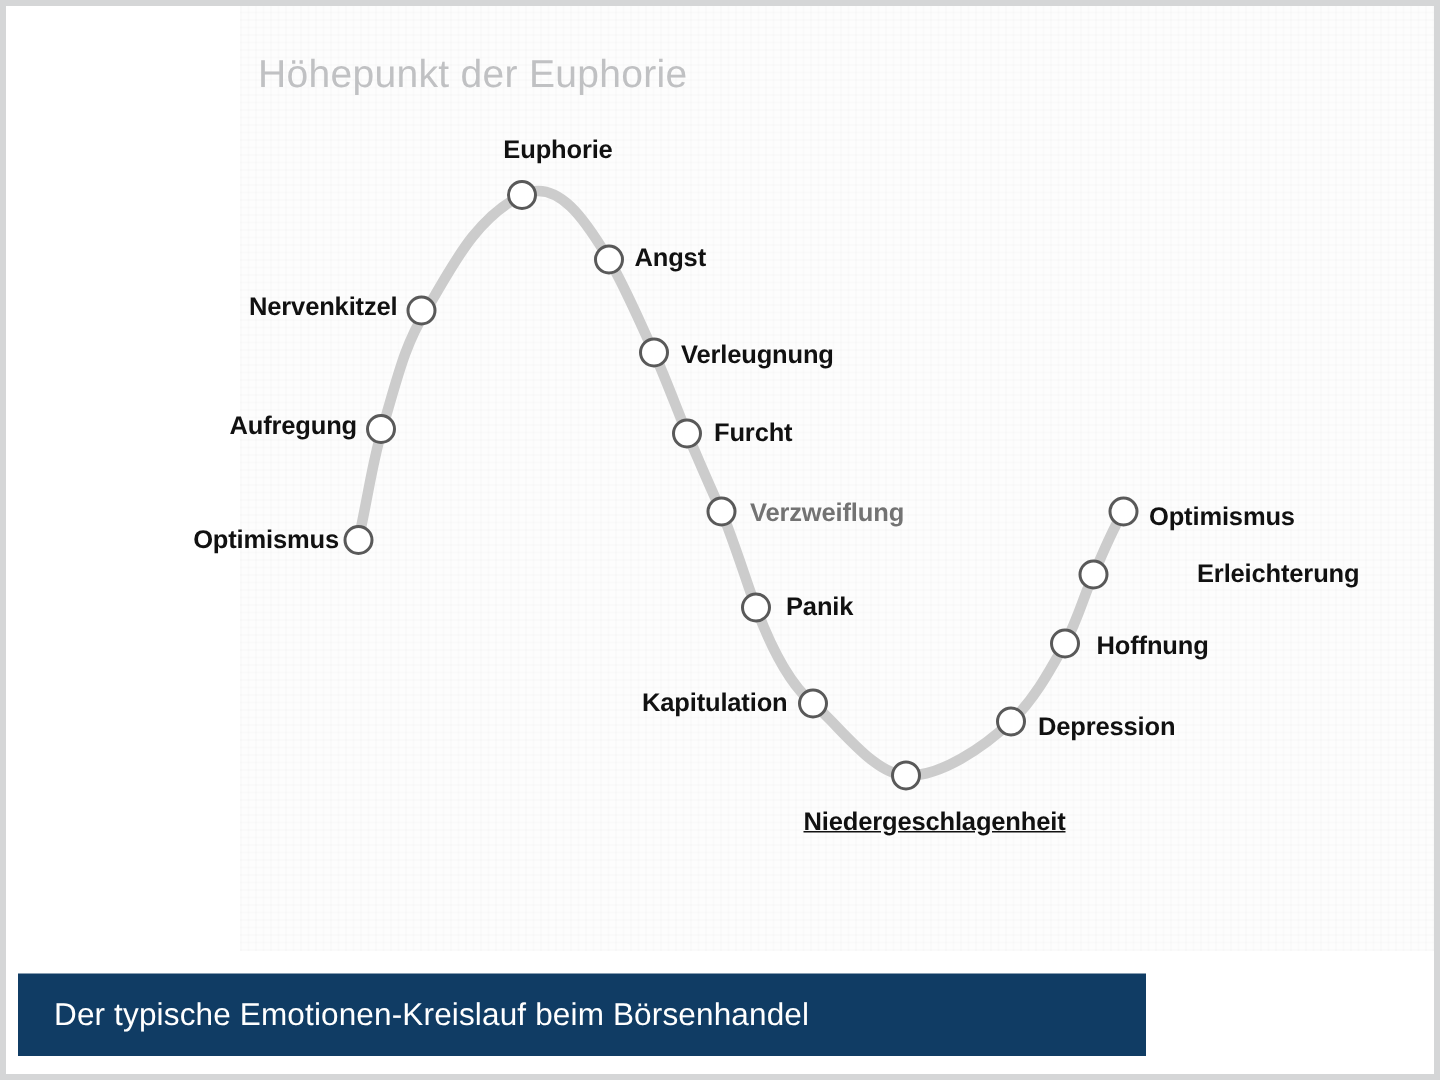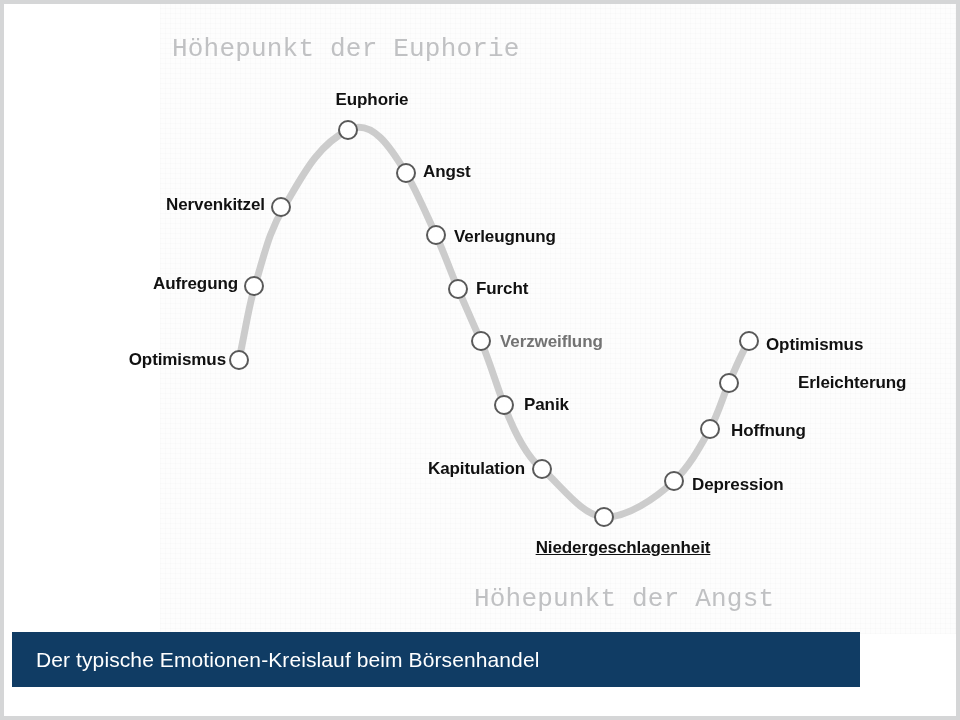--- a/index.html
+++ b/index.html
@@ -54,21 +54,20 @@
     height: 630px;
   }
 
   .ann {
     position: absolute;
     color: #c0c1c3;
     font-size: 26px;
     font-weight: 400;
     white-space: nowrap;
     letter-spacing: 0.2px;
-    font-family: Liberation Mono, monospace;
   }
   #ann-top  { left: 168px; top: 30px; }
   #ann-bot  { left: 470px; top: 580px; }
 
   .node-label {
     position: absolute;
     font-family: "Liberation Sans Narrow", "Liberation Sans", sans-serif;
     font-size: 17px;
     font-weight: bold;
     color: #111111;
@@ -76,22 +75,22 @@
     letter-spacing: -0.1px;
     transform: translateY(-50%);
   }
   .node-label.right { text-align: left; }
   .node-label.left  { text-align: right; transform: translate(-100%, -50%); }
   .node-label.below { transform: translate(-50%, 0); margin-left: 24px; }
 
   #caption-bar {
     position: absolute;
     left: 8px;
-    top: 628px;
-    width: 848px;
+    top: 645px;
+    width: 752px;
     height: 55px;
     background: #103c64;
   }
   #caption-text {
     position: absolute;
     left: 24px;
     top: 0;
     height: 55px;
     line-height: 55px;
     font-family: "Liberation Sans Narrow", "Liberation Sans", sans-serif;
@@ -145,20 +144,19 @@
         <div class="node-label left" style="left: 521px; top: 465px; color: rgb(17, 17, 17);">Kapitulation</div>
         <div class="node-label below" style="left: 595px; top: 534px; color: rgb(17, 17, 17); text-decoration: underline;">Niedergeschlagenheit</div>
         <div class="node-label right" style="left: 688px; top: 481px; color: rgb(17, 17, 17); text-align: right;">Depression</div>
         <div class="node-label right" style="left: 727px; top: 427px; color: rgb(17, 17, 17);">Hoffnung</div>
         <div class="node-label right" style="left: 748px; top: 379px; color: rgb(17, 17, 17); margin-left: 46px;">Erleichterung</div>
         <div class="node-label right" style="left: 762px; top: 341px; color: rgb(17, 17, 17);">Optimismus</div>
       </div>
 
     <div class="ann" id="ann-top" style="color: rgb(192, 193, 195);">Höhepunkt der Euphorie</div>
 
-    <div class="ann" id="ann-bot" style="color: rgb(192, 193, 195);">Höhepunkt der Angst</div>
   </div>
 
   <div id="caption-bar" style="background: rgb(16, 60, 100);">
     <div id="caption-text" style="color: rgb(255, 255, 255);">Der typische Emotionen-Kreislauf beim Börsenhandel</div>
   </div>
 
 </div>
 
 </body></html>

